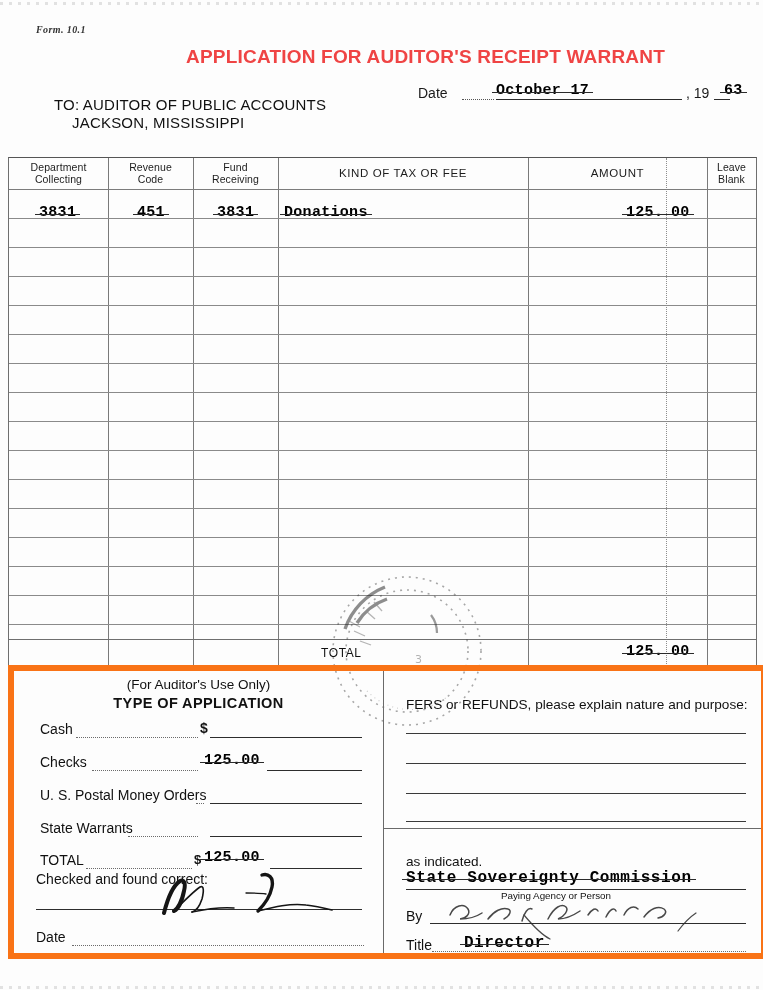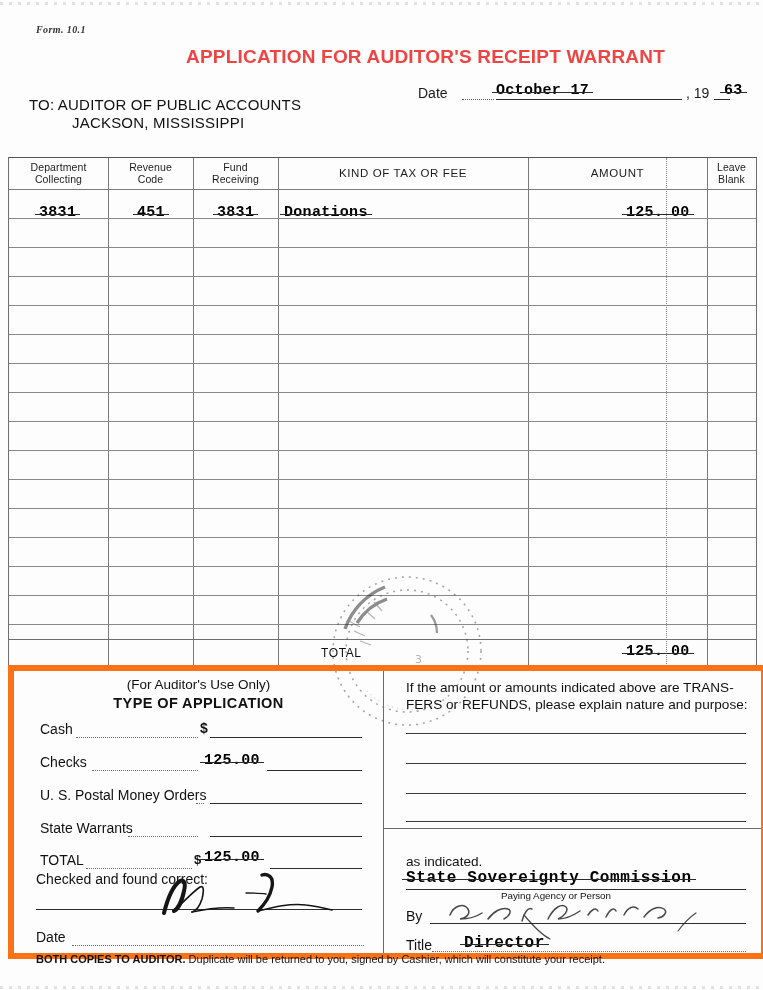--- a/index.html
+++ b/index.html
@@ -87,21 +87,21 @@
   }
   #date-block .yrline {
     position: absolute; left: 296px; top: 17px; width: 16px;
     border-bottom: 1.2px solid #2b2b2b;
   }
   #date-block .yrval {
     position: absolute; left: 306px; top: 0px;
     font-size: 15px;
   }
 
-  #to-line1 { left: 29px; top: 96px; font-size: 15px; letter-spacing: .2px; }
+  #to-line1 { left: 54px; top: 96px; font-size: 15px; letter-spacing: .2px; }
   #to-line2 { left: 72px; top: 114px; font-size: 15px; letter-spacing: .2px; }
   #intro    { left: 36px; top: 134px; font-size: 14.2px; letter-spacing: 0px; }
 
   
   #table {
     left: 8px; top: 157px;
     width: 747px; height: 508px;
     border: 1px solid #6f6f6f;
     border-top: 1.3px solid #555;
   }
@@ -355,21 +355,20 @@
         <path d="M58 43 C72 40 86 38 100 39" stroke-width="1.5"></path>
         <path d="M128 6 C134 4 140 8 138 18 C136 28 130 36 124 42" stroke-width="3.4"></path>
         <path d="M124 42 C140 38 156 34 172 36 C182 37 190 39 198 41" stroke-width="1.6"></path>
         <path d="M112 24 C118 24 126 24 132 25" stroke-width="1.3"></path>
       </g>
     </svg>
 
     <div class="rem-row" style="left:22px; top:258px">Date</div>
     <div class="rem-dots" style="left:58px; top:274px; width:292px"></div>
 
-    <div class="note" style="left:392px; top:8px">If the amount or amounts indicated above are TRANS-</div>
     <div class="note" style="left:392px; top:25px">FERS or REFUNDS, please explain nature and purpose:</div>
 
     <div class="blank-line" style="left:392px; top:62px;  width:340px"></div>
     <div class="blank-line" style="left:392px; top:92px;  width:340px; border-bottom-width:1.2px"></div>
     <div class="blank-line" style="left:392px; top:122px; width:340px"></div>
     <div class="blank-line" style="left:392px; top:150px; width:340px"></div>
 
     <div class="note" style="left:392px; top:182px">as indicated.</div>
 
     <div class="rem-row typed strike-through" style="left:392px; top:198px; font-size:16px; letter-spacing:.6px">State Sovereignty Commission</div>
@@ -391,18 +390,14 @@
         <path d="M86 18 C96 30 104 38 112 42" stroke-width="1.2"></path>
         <path d="M240 34 C246 26 252 20 258 16" stroke-width="1.2"></path>
       </g>
     </svg>
 
     <div class="rem-row" style="left:392px; top:266px">Title</div>
     <div class="rem-row typed strike-through" style="left:450px; top:263px; font-size:16px; letter-spacing:.5px">Director</div>
     <div class="rem-dots" style="left:418px; top:280px; width:314px"></div>
   </div>
 
-  <div class="abs" id="footer">
-    <b>BOTH COPIES TO AUDITOR.</b>
-    <span>Duplicate will be returned to you, signed by Cashier, which will constitute your receipt.</span>
-  </div>
 
 </div>
 
 </body></html>

